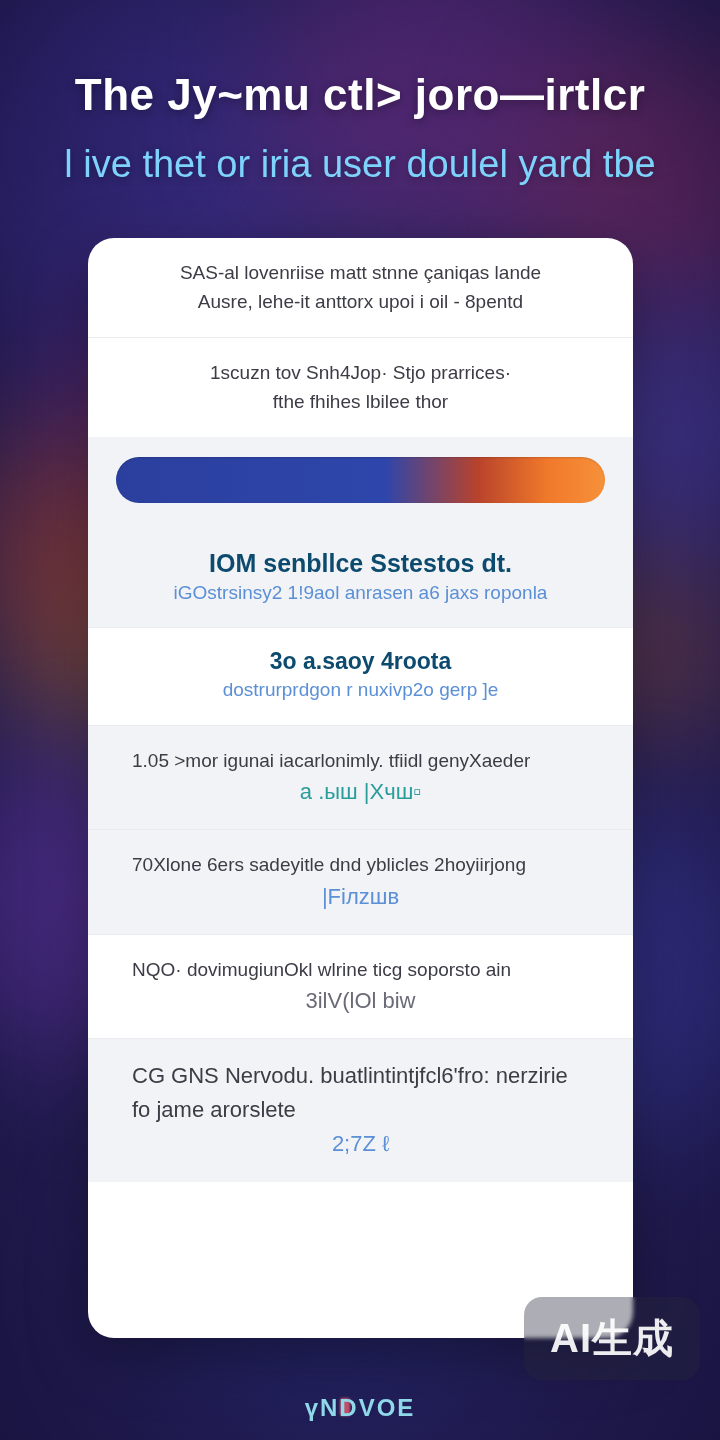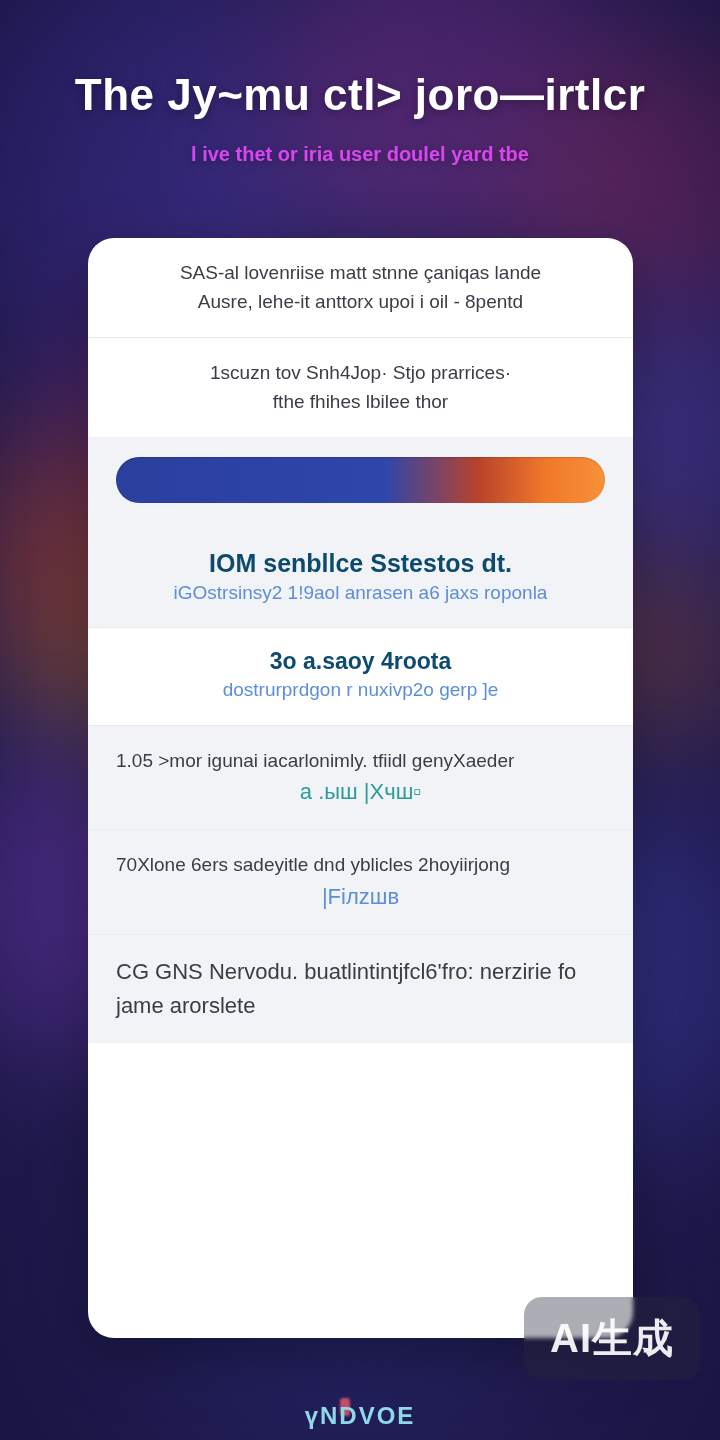--- a/index.html
+++ b/index.html
@@ -37,35 +37,35 @@
   
   .headline-wrap { position: absolute; left: 0; right: 0; top: 70px; text-align: center; padding: 0 30px; }
   .headline {
     font-size: 44px; font-weight: bold; color: #ffffff;
     letter-spacing: .5px; line-height: 1.15;
     text-shadow: 0 2px 10px rgba(0,0,0,.35);
     filter: blur(.4px);
   }
   .subhead {
     margin-top: 22px;
-    font-size: 20px; color: #d946ef; font-weight: 700;
+    font-size: 38px; color: #7dd3fc; font-weight: 400;
     text-shadow: 0 2px 8px rgba(0,0,0,.3);
     filter: blur(.5px);
   }
 
   
   .sheet {
     position: absolute; left: 88px; top: 238px;
     width: 545px; height: 1100px;
     background: #ffffff;
     border-radius: 26px;
     box-shadow: 0 18px 60px rgba(0,0,0,.35);
     overflow: hidden;
   }
-  .row { padding: 20px 28px; filter: blur(.55px); }
+  .row { padding: 20px 44px; filter: blur(.55px); }
   .row.alt { background: #f2f3f6; }
   .row.sep { border-top: 1px solid #e9eaee; }
 
   .line { color: #3c3c46; font-size: 19px; line-height: 1.55; text-align: center; }
   .line.center { text-align: center; }
   .line.left { text-align: left; }
   .line.muted { color: #6a6a78; }
   .line.link { color: #5b8fd6; }
   .line.teal { color: #2a9d9b; }
   .line.small { font-size: 22px; }
@@ -85,21 +85,21 @@
     box-shadow: inset 0 1px 2px rgba(0,0,0,.15);
     filter: blur(.6px);
   }
 
   
   .bottom-bar {
     position: absolute; left: 0; right: 0; bottom: 0; height: 98px;
   }
   .bottom-logo {
     position: absolute; left: 50%; transform: translateX(-50%);
-    bottom: 10px;
+    bottom: 18px;
     font-size: 24px; font-weight: bold; color: #8fd8e8;
     letter-spacing: 2px; filter: blur(.6px);
   }
   .bottom-dot {
     position: absolute; left: 50%; margin-left: -20px; bottom: 24px;
     width: 10px; height: 18px; background: #e0556d; border-radius: 3px;
     filter: blur(1px); opacity: .85;
   }
 
   
@@ -168,23 +168,28 @@
     <div class="row alt sep">
       <div class="line left">1.05 &gt;mor igunai iacarlonimly. tfiidl genyXaeder</div>
       <div class="line center teal small">a .ыш |Хчш▫</div>
     </div>
 
     <div class="row alt sep">
       <div class="line left">70Xlone 6ers sadeyitle dnd yblicles 2hoyiirjong</div>
       <div class="line center link small">|Fiлzшв</div>
     </div>
 
+    <div class="row sep">
+      <div class="line left">NQO· dovimugiunOkl wlrine ticg soporsto ain</div>
+      <div class="line center muted small">3ilV(lОl biw</div>
+    </div>
 
     <div class="row alt sep">
       <div class="line left small">CG GNS Nervodu. buatlintintjfcl6'fro: nerzirie fo jame arorslete</div>
+      <div class="line center link small">2;7Z ℓ</div>
     </div>
 
 
   </div>
 
   <div class="bottom-bar">
     <div class="bottom-dot"></div>
     <div class="bottom-logo">үNDVOE</div>
   </div>
 

